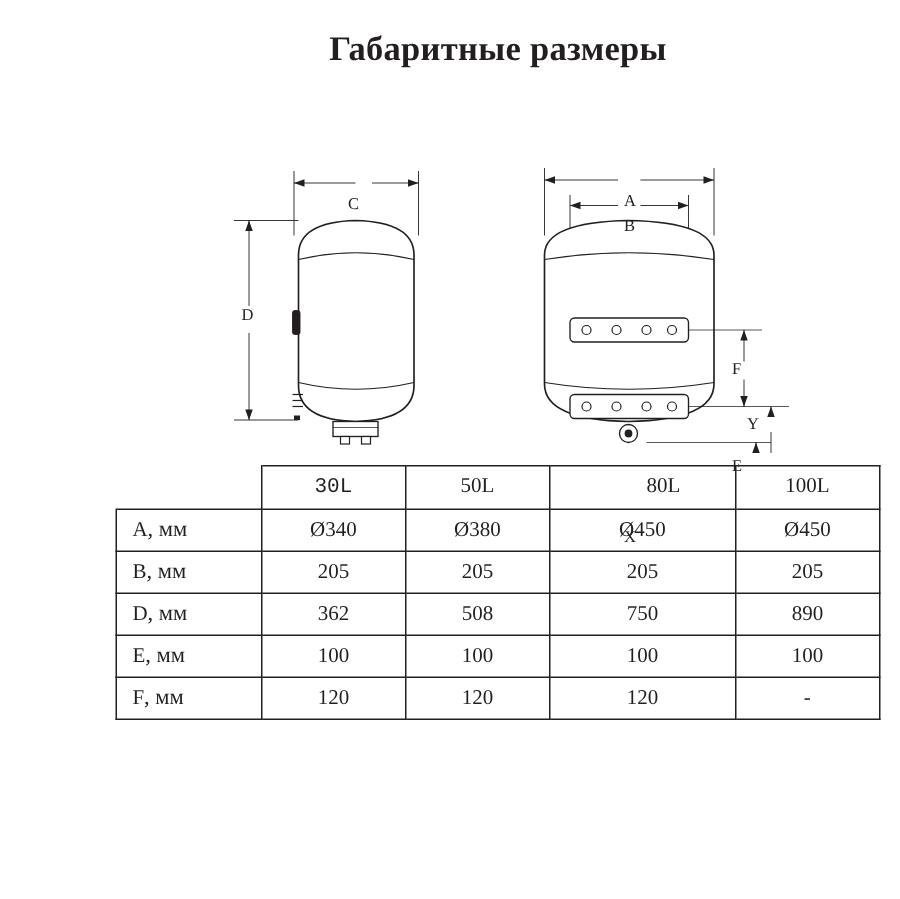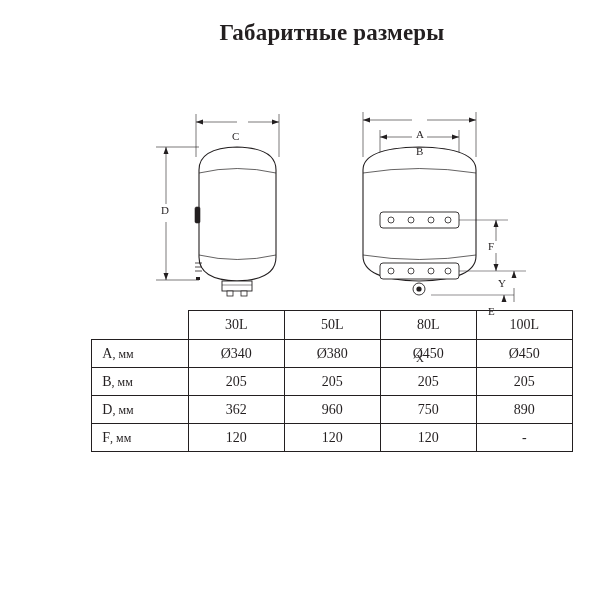--- a/index.html
+++ b/index.html
@@ -66,21 +66,21 @@
     border-top: none;
     border-right: 1px solid #231f20;
     border-bottom: 1px solid #231f20;
   }
   table.specs td.rowlabel {
     text-align: left;
     padding-left: 10px;
     font-size: 14px;
   }
   .rowlabel .lbl-main { font-size: 14px; }
-  .rowlabel .lbl-sub { font-size: 12px; text-align: right; }
+  .rowlabel .lbl-sub { font-size: 15px; text-align: right; }
   .tbl-wrap {
     position: relative;
     margin-top: 8px;
   }
 </style>
 </head>
 <body>
 
 <div class="page">
 
@@ -203,23 +203,23 @@
     <div class="dim-label" style="left:452px; top:188px;">F</div>
     <div class="dim-label" style="left:452px; top:253px;">E</div>
     <div class="dim-label" style="left:380px; top:300px;">X</div>
   </div>
 
   <div class="tbl-wrap">
     <table class="specs">
       <thead>
         <tr>
           <th class="corner" style="width:96px;"></th>
-          <th style="width:95px;">30L</th>
+          <th style="width:95px;font-family:Liberation Mono, monospace;">30L</th>
           <th style="width:95px;">50L</th>
-          <th style="width:95px;">80L</th>
+          <th style="width:95px;padding-left:28px;">80L</th>
           <th style="width:95px;">100L</th>
         </tr>
       </thead>
       <tbody>
         <tr>
           <td class="rowlabel"><span class="lbl-main">A</span><span class="lbl-sub">, мм</span></td>
           <td>Ø340</td>
           <td>Ø380</td>
           <td>Ø450</td>
           <td>Ø450</td>
@@ -227,23 +227,30 @@
         <tr>
           <td class="rowlabel"><span class="lbl-main">B</span><span class="lbl-sub">, мм</span></td>
           <td>205</td>
           <td>205</td>
           <td>205</td>
           <td>205</td>
         </tr>
         <tr>
           <td class="rowlabel"><span class="lbl-main">D</span><span class="lbl-sub">, мм</span></td>
           <td>362</td>
-          <td>960</td>
+          <td>508</td>
           <td>750</td>
           <td>890</td>
+        </tr>
+        <tr>
+          <td class="rowlabel"><span class="lbl-main">E</span><span class="lbl-sub">, мм</span></td>
+          <td>100</td>
+          <td>100</td>
+          <td>100</td>
+          <td>100</td>
         </tr>
         <tr>
           <td class="rowlabel"><span class="lbl-main">F</span><span class="lbl-sub">, мм</span></td>
           <td>120</td>
           <td>120</td>
           <td>120</td>
           <td>-</td>
         </tr>
       </tbody>
     </table>

